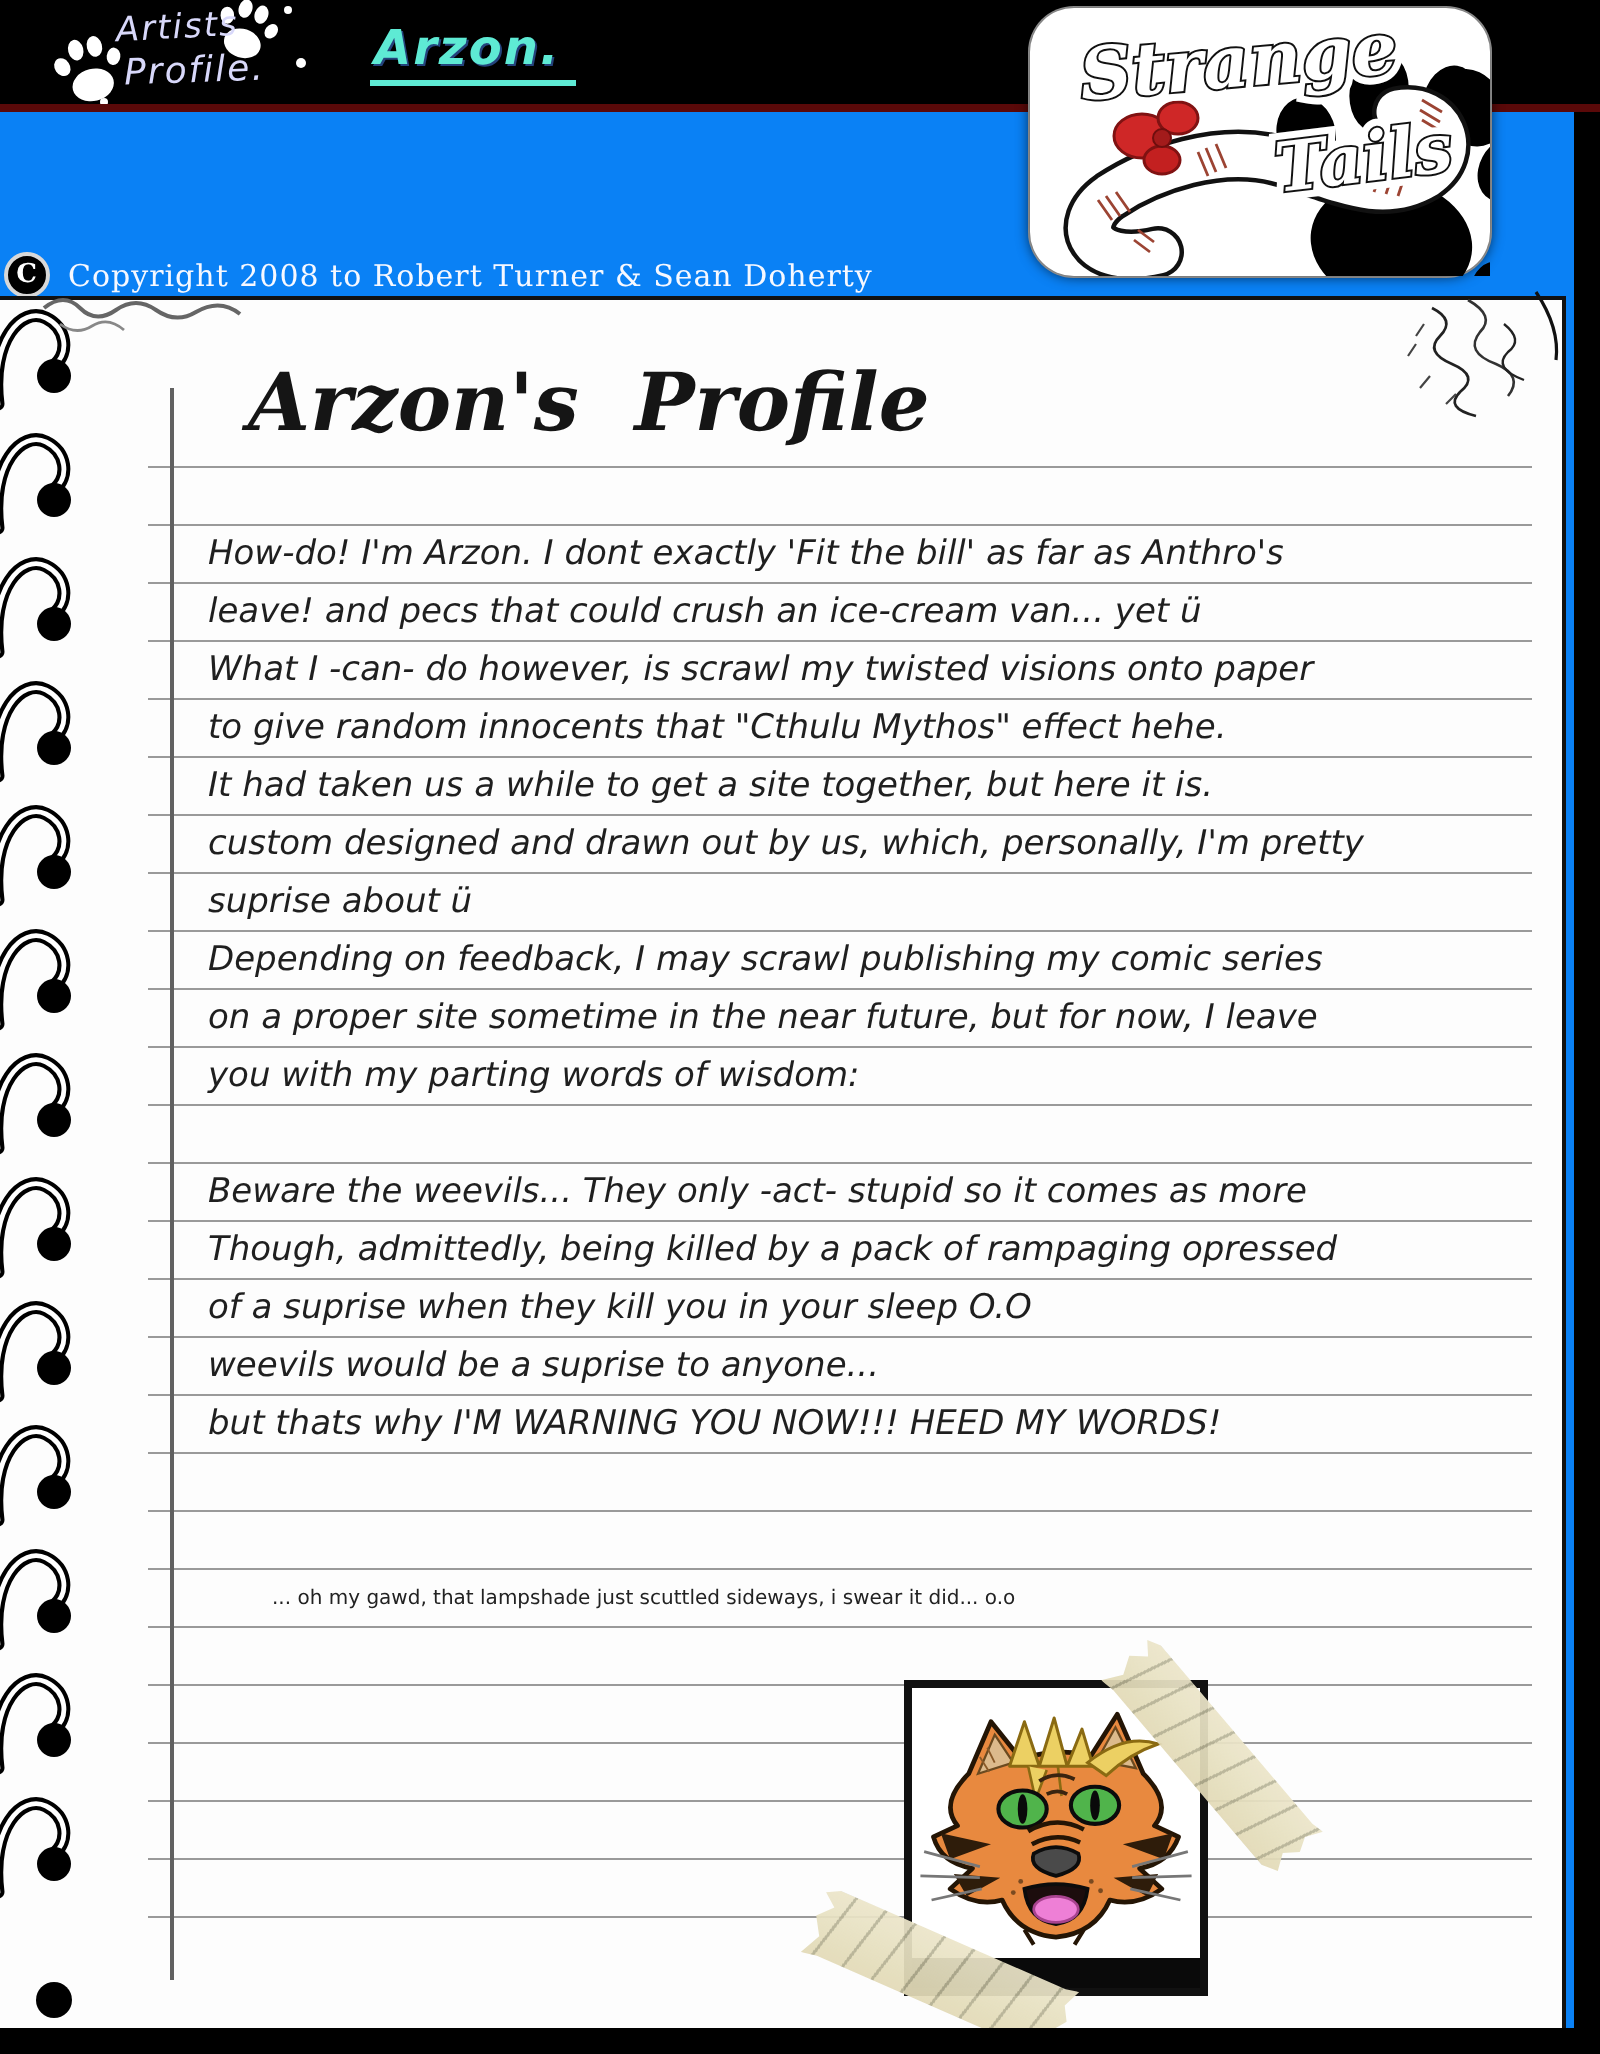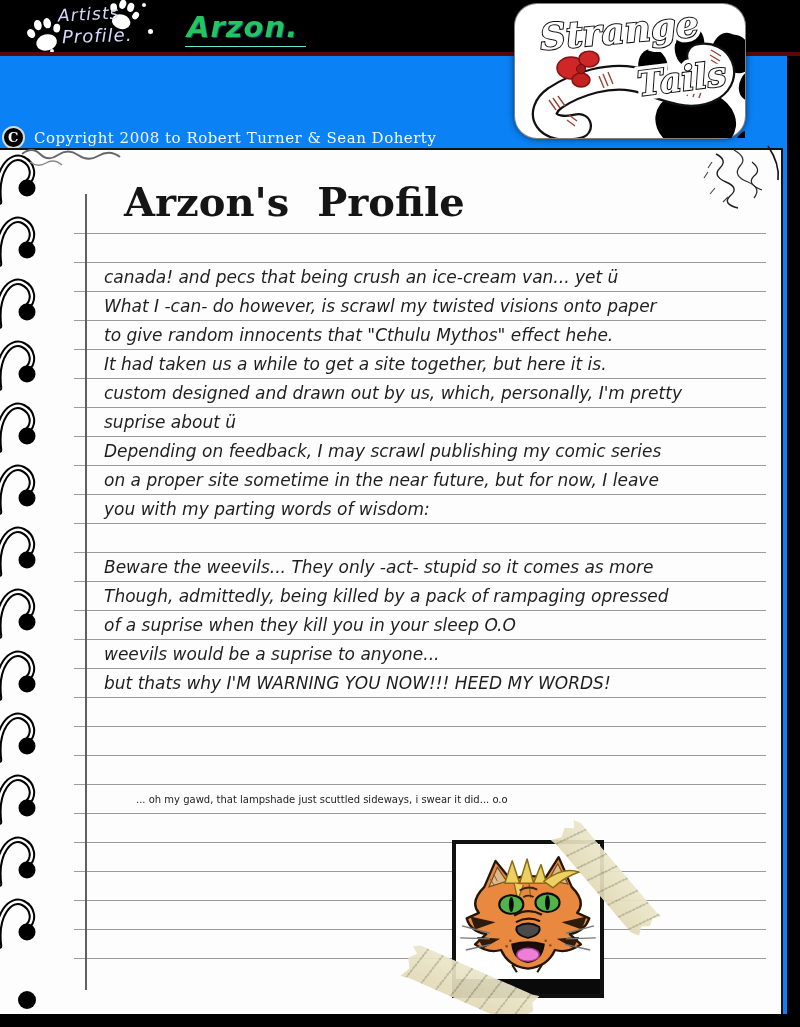--- a/index.html
+++ b/index.html
@@ -10,22 +10,22 @@
   .topbar{position:absolute;left:0;top:0;width:800px;height:52px;background:#000;z-index:6;}
   .red-divider{position:absolute;left:0;top:52px;width:800px;height:4px;background:#5a0909;z-index:6;}
   .artists-wrap{position:absolute;left:30px;top:1px;width:150px;height:52px;}
   .artists-l1{position:absolute;left:28px;top:3px;color:#d8d8fa;font-style:italic;font-size:17px;
               transform:rotate(-3deg);letter-spacing:1px;}
   .artists-l2{position:absolute;left:32px;top:24px;color:#d8d8fa;font-style:italic;font-size:18px;
               transform:rotate(-2deg);letter-spacing:1px;}
   .paw-a{position:absolute;left:76px;top:-2px;width:34px;height:34px;color:#fff;transform:rotate(18deg);}
   .paw-b{position:absolute;left:-4px;top:16px;width:38px;height:38px;color:#fff;transform:rotate(-14deg);}
   .ink-dot{position:absolute;border-radius:50%;background:#fff;}
-  .arzon-link{position:absolute;left:185px;top:10px;font-size:29px;font-weight:bold;font-style:italic;
-              color:#22c55e;text-decoration:none;border-bottom:1px solid #5eead4;padding:0 8px 2px 2px;
+  .arzon-link{position:absolute;left:185px;top:10px;font-size:24px;font-weight:bold;font-style:italic;
+              color:#5eead4;text-decoration:none;border-bottom:3px solid #5eead4;padding:0 8px 2px 2px;
               text-shadow:1px 1px 0 #24437c;letter-spacing:1px;cursor:pointer;}
 
   
   .blue-panel{position:absolute;left:0;top:56px;width:787px;height:958px;background:#0a81f5;}
   .copyright{position:absolute;left:2px;top:70px;display:flex;align-items:center;gap:9px;
              color:#f6f8ff;font-family:"DejaVu Serif",serif;font-size:15px;letter-spacing:.5px;}
   .c-icon{display:inline-flex;align-items:center;justify-content:center;width:19px;height:19px;
           border-radius:50%;background:#000;color:#fff;border:2px solid #d8d8d8;
           font-family:"DejaVu Serif",serif;font-size:13px;font-weight:bold;}
 
@@ -36,21 +36,21 @@
 
   
   .paper{position:absolute;left:0;top:148px;width:781px;height:866px;background:#fdfdfd;
          border-top:2px solid #111;border-right:2px solid #111;z-index:2;}
   .margin-line{position:absolute;left:85px;top:44px;width:2px;height:796px;background:#616161;}
   .ruled-lines{position:absolute;left:74px;top:55px;width:692px;height:782px;
                background:repeating-linear-gradient(to bottom,transparent 0 28px,#9a9a9a 28px 29px);}
   .spiral{position:absolute;left:-4px;top:0;}
 
   .page-title{position:absolute;left:124px;top:28px;margin:0;font-family:"DejaVu Serif",serif;
-              font-weight:bold;font-size:40px;color:#151515;white-space:pre;}
+              font-style:italic;font-weight:bold;font-size:40px;color:#151515;white-space:pre;}
 
   .bodytext{position:absolute;left:104px;top:113px;width:670px;color:#1f1f1f;
             font-style:italic;font-size:17px;}
   .tline{height:29px;line-height:29px;white-space:pre;}
   .footnote{position:absolute;left:104px;top:635px;width:650px;height:29px;line-height:29px;
             padding-left:32px;color:#222;font-size:10px;white-space:pre;}
 
   .crumple-tl{position:absolute;left:16px;top:-2px;}
   .crumple-tr{position:absolute;left:686px;top:-8px;}
 
@@ -182,21 +182,22 @@
       <path d="M30,12 q12,6 4,14 q-8,8 6,14 q14,6 4,14 q-8,8 8,12" fill="none" stroke="#222" stroke-width="1.4"></path>
       <path d="M48,8 q14,8 6,16 q-8,10 8,16 q14,6 6,16" fill="none" stroke="#333" stroke-width="1.3"></path>
       <path d="M66,20 q10,8 2,14 q-8,8 8,14" fill="none" stroke="#222" stroke-width="1.2"></path>
       <path d="M22,26 l4,-6 m-8,16 l4,-6 m2,22 l5,-6 m8,14 l5,-5" stroke="#444" stroke-width="1.1"></path>
       <path d="M82,4 q12,18 10,34" fill="none" stroke="#111" stroke-width="1.6"></path>
     </svg>
 
     <h1 class="page-title">Arzon's  Profile</h1>
 
     <div class="bodytext" id="profile-lines">
-        <div class="tline">canada! and pecs that being crush an ice-cream van... yet ü</div>
+        <div class="tline">How-do! I'm Arzon. I dont exactly 'Fit the bill' as far as Anthro's</div>
+        <div class="tline">leave! and pecs that could crush an ice-cream van... yet ü</div>
         <div class="tline">What I -can- do however, is scrawl my twisted visions onto paper</div>
         <div class="tline">to give random innocents that "Cthulu Mythos" effect hehe.</div>
         <div class="tline">It had taken us a while to get a site together, but here it is.</div>
         <div class="tline">custom designed and drawn out by us, which, personally, I'm pretty</div>
         <div class="tline">suprise about ü</div>
         <div class="tline">Depending on feedback, I may scrawl publishing my comic series</div>
         <div class="tline">on a proper site sometime in the near future, but for now, I leave</div>
         <div class="tline">you with my parting words of wisdom:</div>
         <div class="tline"></div>
         <div class="tline">Beware the weevils... They only -act- stupid so it comes as more</div>

